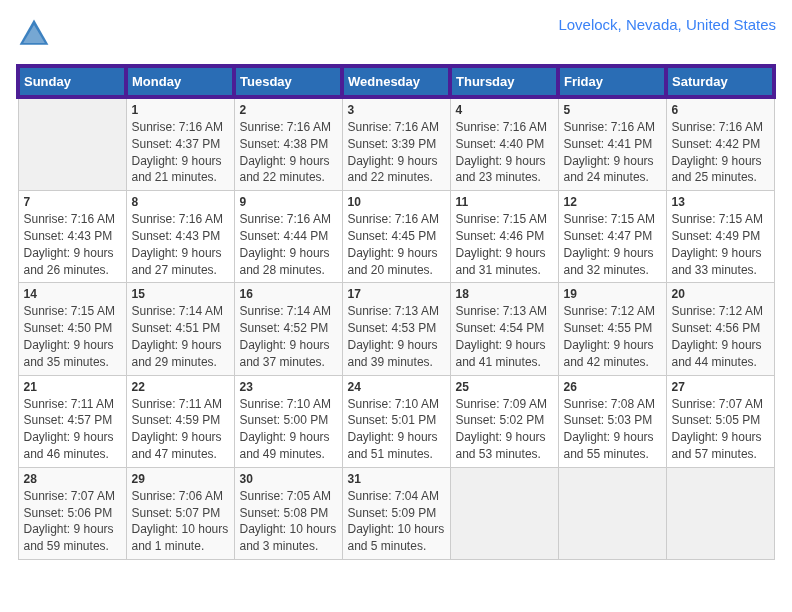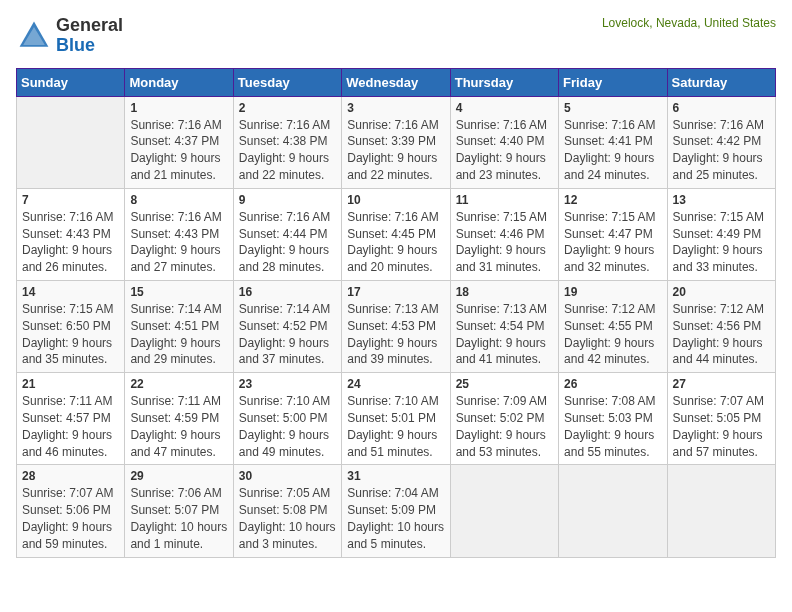--- a/index.html
+++ b/index.html
@@ -35,36 +35,36 @@
     .title-area {
       text-align: right;
     }
     .month-title {
       font-size: 36px;
       font-weight: bold;
       color: #222;
       line-height: 1.1;
     }
     .location-title {
-      font-size: 12px;
-      color: #4d7c0f;
+      font-size: 15px;
+      color: #3b82f6;
     }
     table {
       width: 100%;
       border-collapse: collapse;
       table-layout: fixed;
     }
     thead tr th {
       background-color: #2a6db5;
       color: #fff;
       font-size: 13px;
       font-weight: bold;
       padding: 6px 4px;
       text-align: left;
-      border: 1px solid #4c1d95;
+      border: 4px solid #4c1d95;
     }
     tbody tr td {
       border: 1px solid #ccc;
       vertical-align: top;
       padding: 4px 5px;
       font-size: 10.5px;
       color: #333;
       height: 88px;
     }
     tbody tr:nth-child(odd) td {
@@ -91,24 +91,20 @@
   </style>
 </head>
 <body>
 
 <div class="header-area">
   <div class="logo">
     <svg class="logo-icon" viewBox="0 0 40 40">
       <polygon points="20,4 36,32 4,32" fill="#1a6bb5" opacity="0.85"></polygon>
       <polygon points="20,10 32,30 8,30" fill="#fff" opacity="0.3"></polygon>
     </svg>
-    <div class="logo-text">
-      <span class="general">General</span><br>
-      <span class="blue">Blue</span>
-    </div>
   </div>
   <div class="title-area">
     <div class="location-title">Lovelock, Nevada, United States</div>
   </div>
 </div>
 
 <table>
   <thead>
     <tr>
 
@@ -229,21 +225,21 @@
             <div>Sunset: 4:49 PM</div>
             <div>Daylight: 9 hours and 33 minutes.</div>
           </div>
         </td>
       </tr>
       <tr>
         <td>
           <span class="day-number">14</span>
           <div class="day-info">
             <div>Sunrise: 7:15 AM</div>
-            <div>Sunset: 6:50 PM</div>
+            <div>Sunset: 4:50 PM</div>
             <div>Daylight: 9 hours and 35 minutes.</div>
           </div>
         </td>
         <td>
           <span class="day-number">15</span>
           <div class="day-info">
             <div>Sunrise: 7:14 AM</div>
             <div>Sunset: 4:51 PM</div>
             <div>Daylight: 9 hours and 29 minutes.</div>
           </div>

